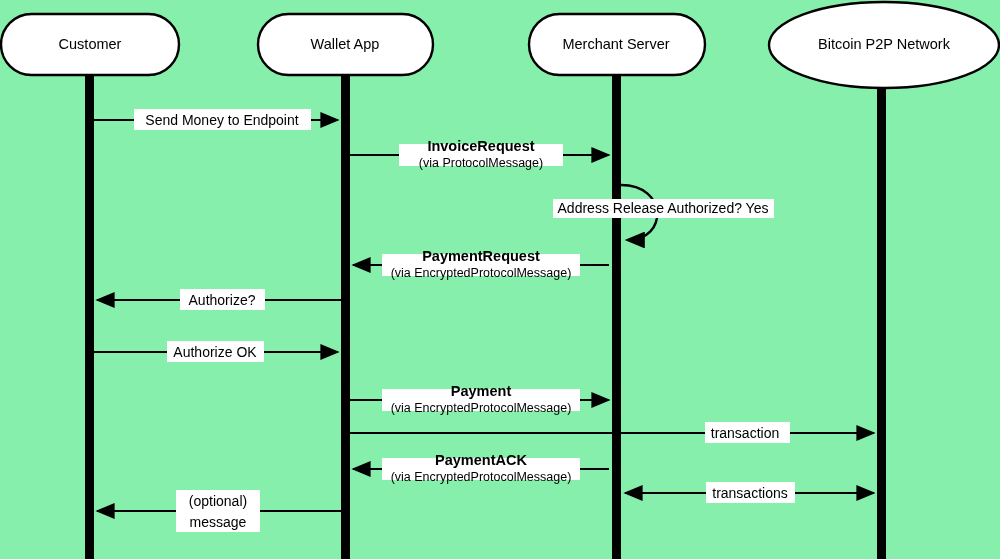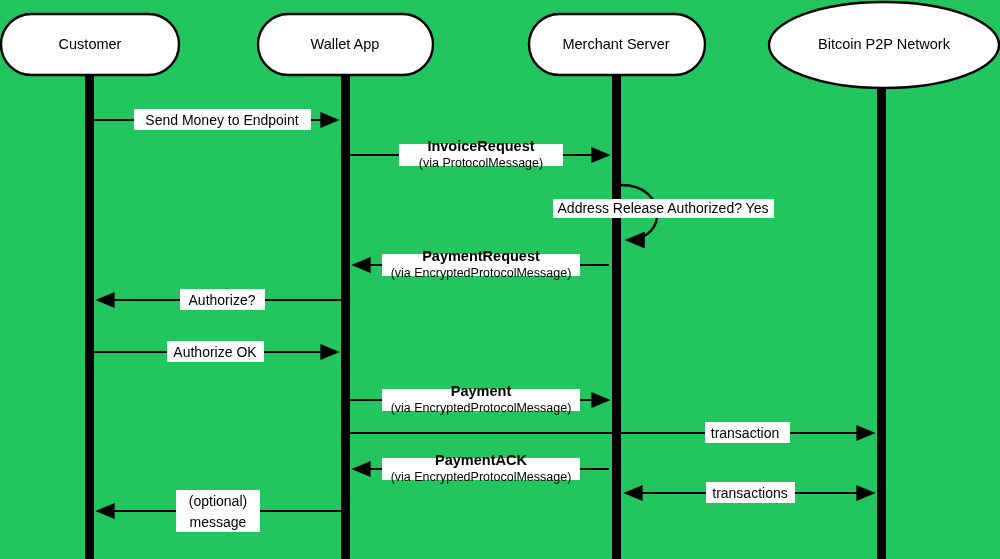--- a/index.html
+++ b/index.html
@@ -8,21 +8,21 @@
     padding: 0;
     background: #ffffff;
   }
   body {
     font-family: "Liberation Sans", sans-serif;
   }
   #diagram-root {
     position: relative;
     width: 1000px;
     height: 559px;
-    background: #22c55e;
+    background: #86efac;
     overflow: hidden;
   }
   svg.seq-canvas {
     position: absolute;
     left: 0;
     top: 0;
     width: 1000px;
     height: 559px;
     display: block;
   }

